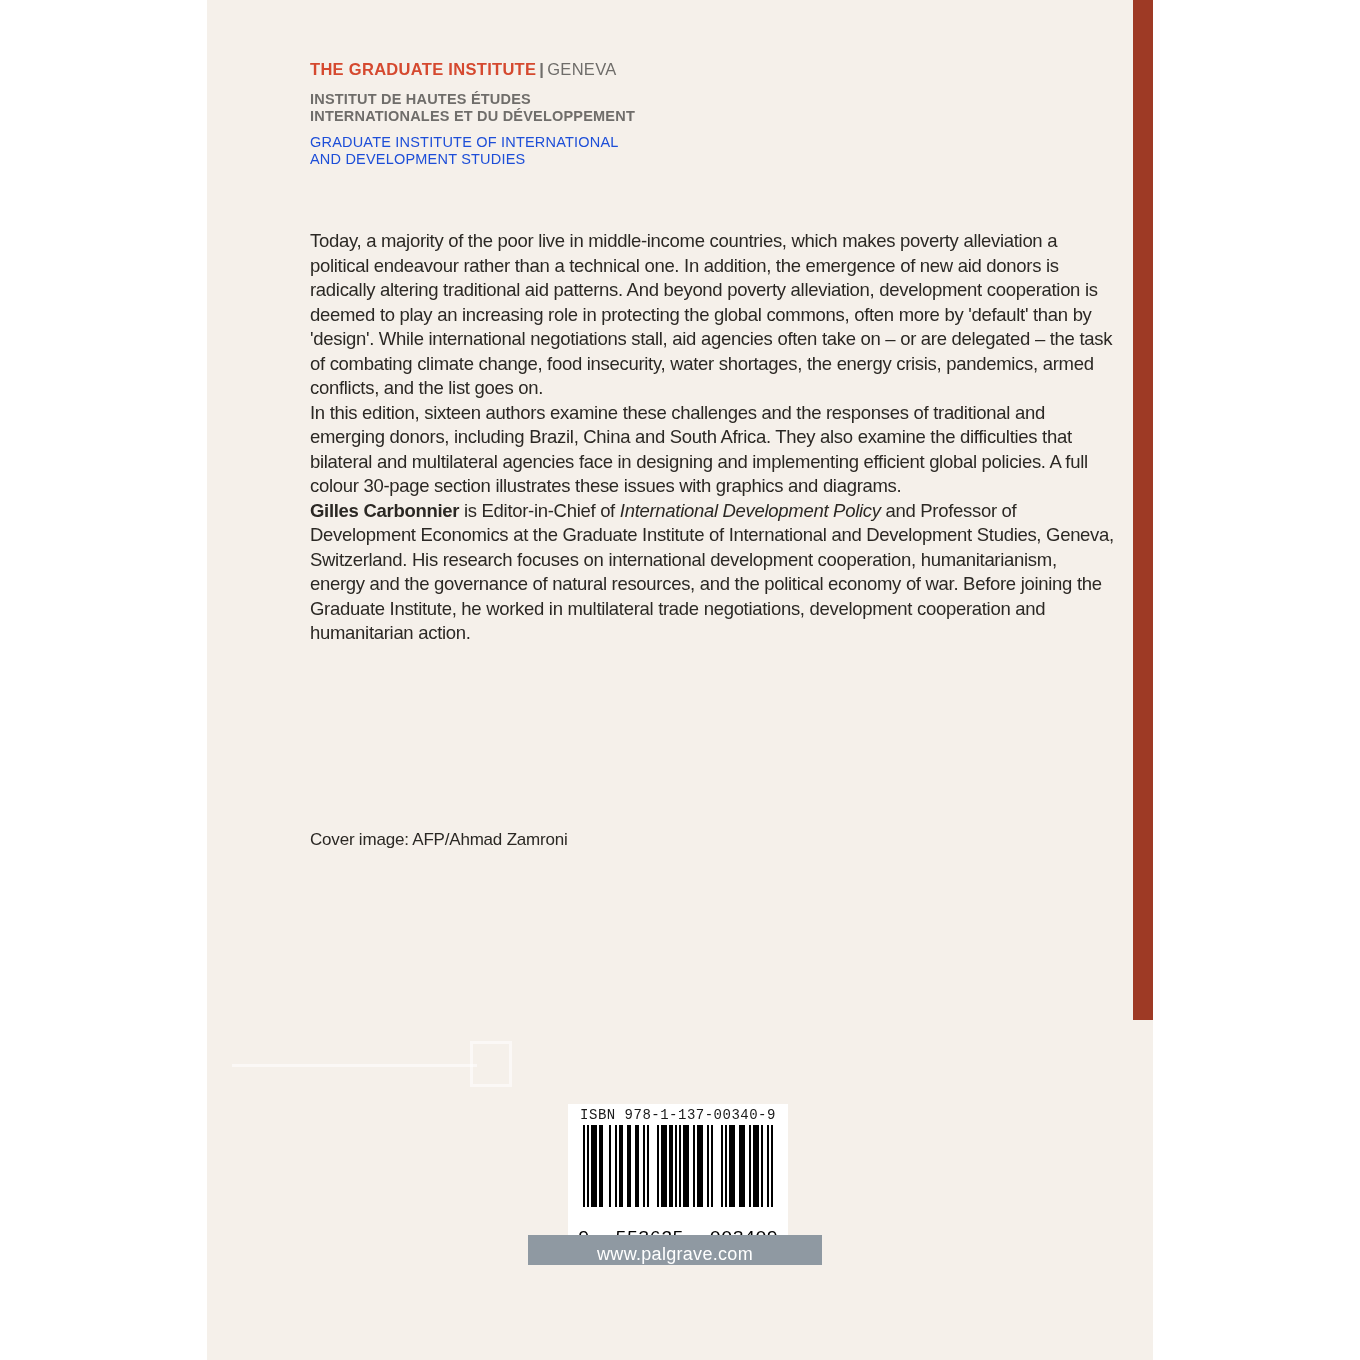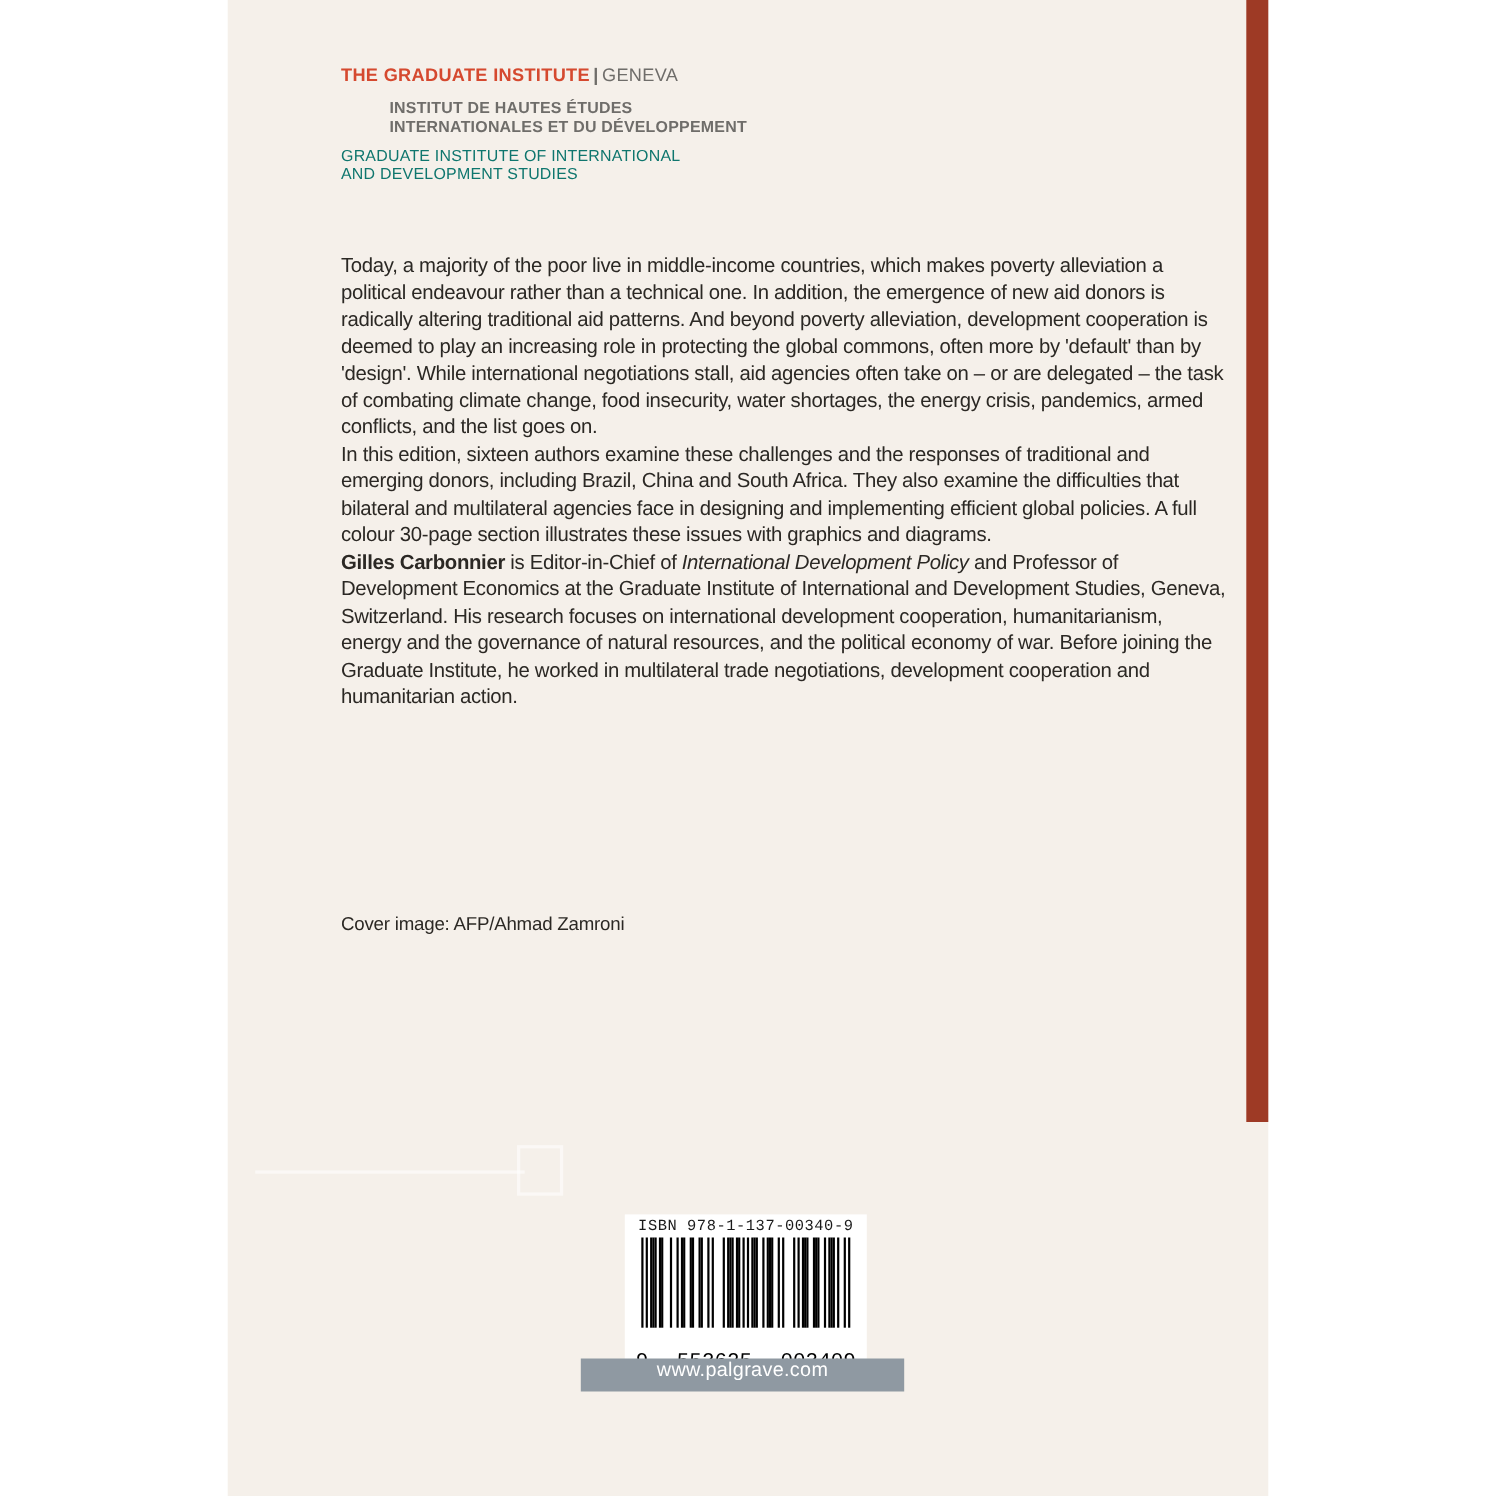--- a/index.html
+++ b/index.html
@@ -21,22 +21,22 @@
     position:absolute; left:926px; top:0;
     width:20px; height:1020px;
     background:#9e3a25;
   }
 
   
   .gi-logo { position:absolute; left:103px; top:60px; }
   .gi-line1 { font-size:16.5px; font-weight:bold; color:#d5492f; letter-spacing:0.3px; white-space:nowrap; }
   .gi-line1 .sep { color:#6f6d6a; font-weight:bold; padding:0 3px; }
   .gi-line1 .city { color:#6f6d6a; font-weight:normal; }
-  .gi-fr { margin-top:12px; font-size:14.5px; font-weight:bold; color:#6f6d6a; line-height:17px; letter-spacing:0.2px;margin-left:44px; }
-  .gi-en { margin-top:9px;  font-size:14.5px; font-weight:normal; color:#0f766e; line-height:17px; letter-spacing:0.2px; }
+  .gi-fr { margin-top:12px; font-size:14.5px; font-weight:bold; color:#6f6d6a; line-height:17px; letter-spacing:0.2px; }
+  .gi-en { margin-top:9px;  font-size:14.5px; font-weight:normal; color:#1d4ed8; line-height:17px; letter-spacing:0.2px; }
 
   
   .pm-logo { position:absolute; left:694px; top:56px; color:#9a4531; }
   .pm-l1 { font-size:56px; line-height:60px; letter-spacing:-1px; }
   .pm-l2 { font-size:41px; line-height:42px; margin-left:7px; margin-top:-4px; letter-spacing:-0.5px; }
 
   
   .blurb {
     position:absolute; left:103px; top:229px; width:805px;
     font-size:18.5px; line-height:24.5px; color:#2b2824; letter-spacing:-0.3px;
@@ -70,21 +70,21 @@
     position:absolute; left:9px; right:9px; bottom:2px;
     display:flex; justify-content:space-between;
     font-family:"Liberation Mono", monospace; font-size:19px; color:#000;
   }
   .digits-row span { background:#ffffff; padding:0 1px; line-height:20px; }
 
   
   .footer-bar {
     position:absolute; left:321px; top:1235px;
     width:294px; height:30px; background:#8f99a2;
-    display:flex; align-items:flex-start; justify-content:center;
+    display:flex; align-items:flex-end; justify-content:center;
     color:#ffffff; font-size:18px; letter-spacing:0.3px;
   }
 </style>
 </head>
 <body>
 
 <div class="page">
   <div class="cover">
 
     <div class="spine-stripe"></div>

